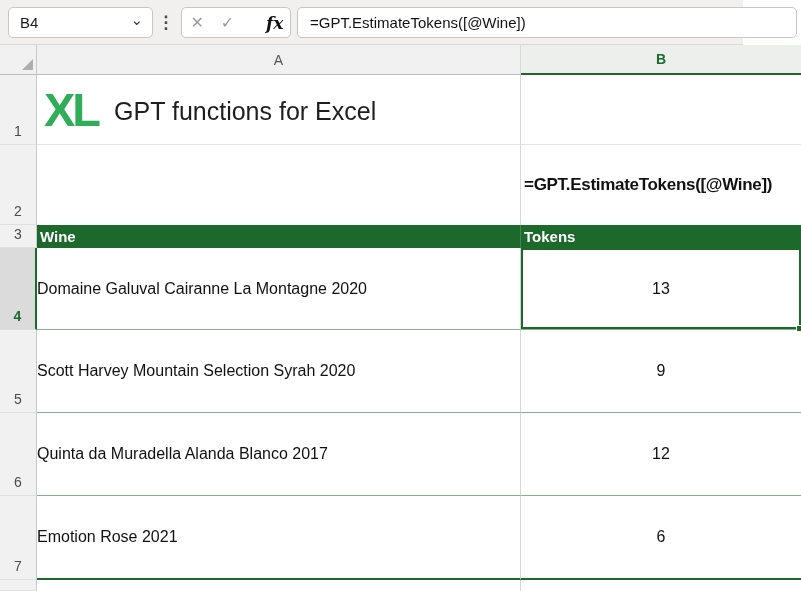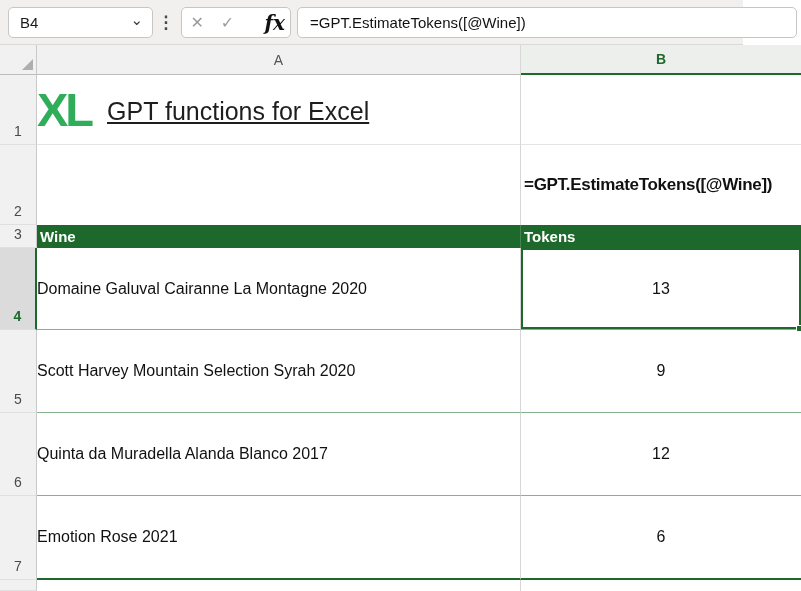--- a/index.html
+++ b/index.html
@@ -16,21 +16,21 @@
   .namebox .val { font-size:15px; color:#1a1a1a; }
   .namebox .chev { font-size:15px; color:#333; line-height:0; transform:translateY(-3px); }
   .dots { position:absolute; left:158px; top:7px; width:16px; height:31px;
     display:flex; align-items:center; justify-content:center;
     font-size:17px; color:#4a4a4a; font-weight:bold; }
   .fngroup { position:absolute; left:181px; top:7px; width:110px; height:31px;
     background:#fff; border:1px solid #C8C6C4; border-radius:5px;
     display:flex; align-items:center; justify-content:space-evenly; }
   .fngroup .gbtn { font-size:16px; color:#9B9B9B; width:30px; text-align:center; }
   .fngroup .fx { font-family:"DejaVu Serif", serif; font-style:italic;
-    font-weight:bold; font-size:20px; color:#111;margin-left:17px; }
+    font-weight:bold; font-size:17px; color:#111;margin-left:17px; }
   .fbar { position:absolute; left:297px; top:7px; width:500px; height:31px;
     background:#fff; border:1px solid #C8C6C4; border-radius:5px;
     display:flex; align-items:center; padding-left:12px;
     font-size:15px; color:#111; white-space:nowrap; overflow:hidden; }
 
   
   .grid { position:absolute; left:0; top:45px; width:801px; height:546px;
     display:grid; grid-template-columns:37px 484px 280px;
     grid-template-rows:30px 70px 80px 23px 82px 83px 83px 84px 1fr; }
 
@@ -54,24 +54,24 @@
 
   .cell { background:#fff; display:flex; align-items:center;
     font-size:16px; color:#111; }
   .ca { border-right:1px solid #D6D6D6; }
   .cb { justify-content:center;text-align:right; }
   .gridline-b { border-bottom:1px solid #E4E4E4; }
   .tbl-div { border-bottom:1px solid #85B38B; }
   .tbl-end { border-bottom:2px solid #1D692C; }
 
   
-  .logo-cell { white-space:nowrap; overflow:hidden; }
+  .logo-cell { padding-left:7px; white-space:nowrap; overflow:hidden; }
   .logo-xl { font-size:47px; font-weight:800; color:#2FAD58; letter-spacing:-3px; }
   .logo-tools { font-size:46px; font-weight:300; color:#3A3A3A; letter-spacing:-1px; }
-  .logo-tag { font-size:25px; color:#1E1E1E; margin-left:16px; transform:translateY(2px);text-decoration:underline; }
+  .logo-tag { font-size:25px; color:#1E1E1E; margin-left:16px; transform:translateY(2px); }
 
   
   .b2 { font-weight:bold; font-size:17px; letter-spacing:-0.3px;
     justify-content:flex-start; padding-left:3px; white-space:nowrap; }
 
   
   .th { background:#1D692C; color:#fff; font-weight:bold; font-size:15px;
     display:flex; align-items:center; padding-left:3px; }
   .th.wine { border-right:1px solid rgba(255,255,255,0.18); }
 

